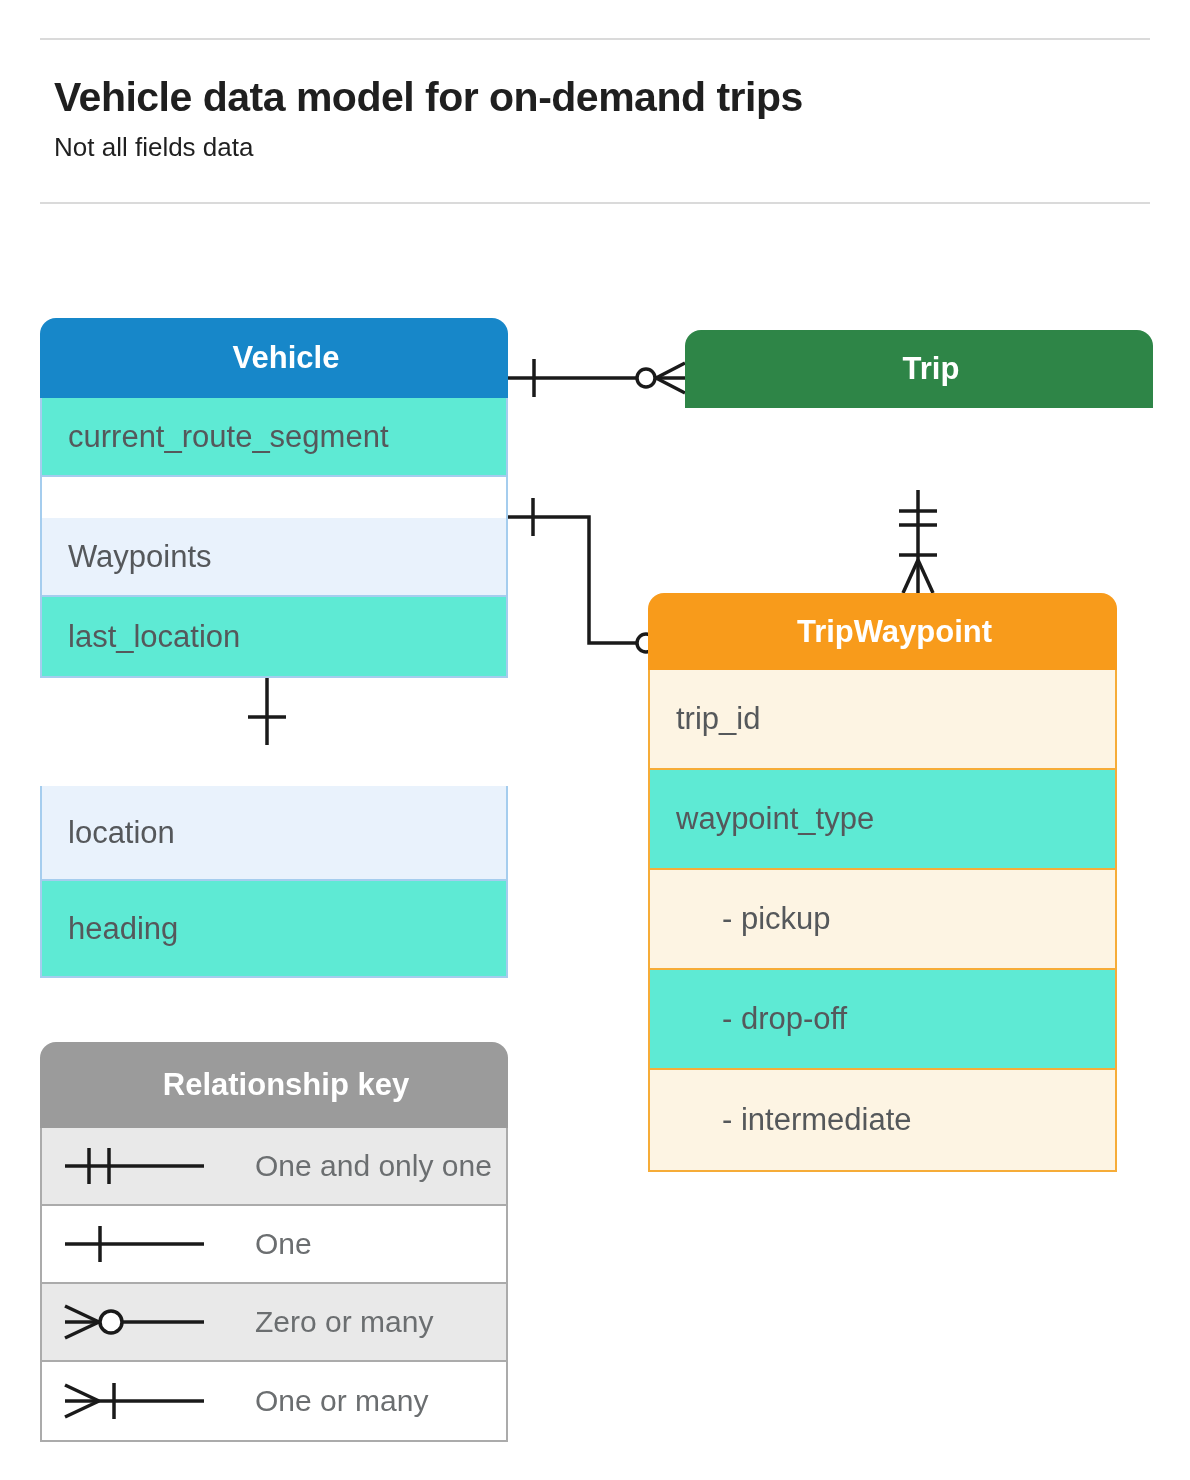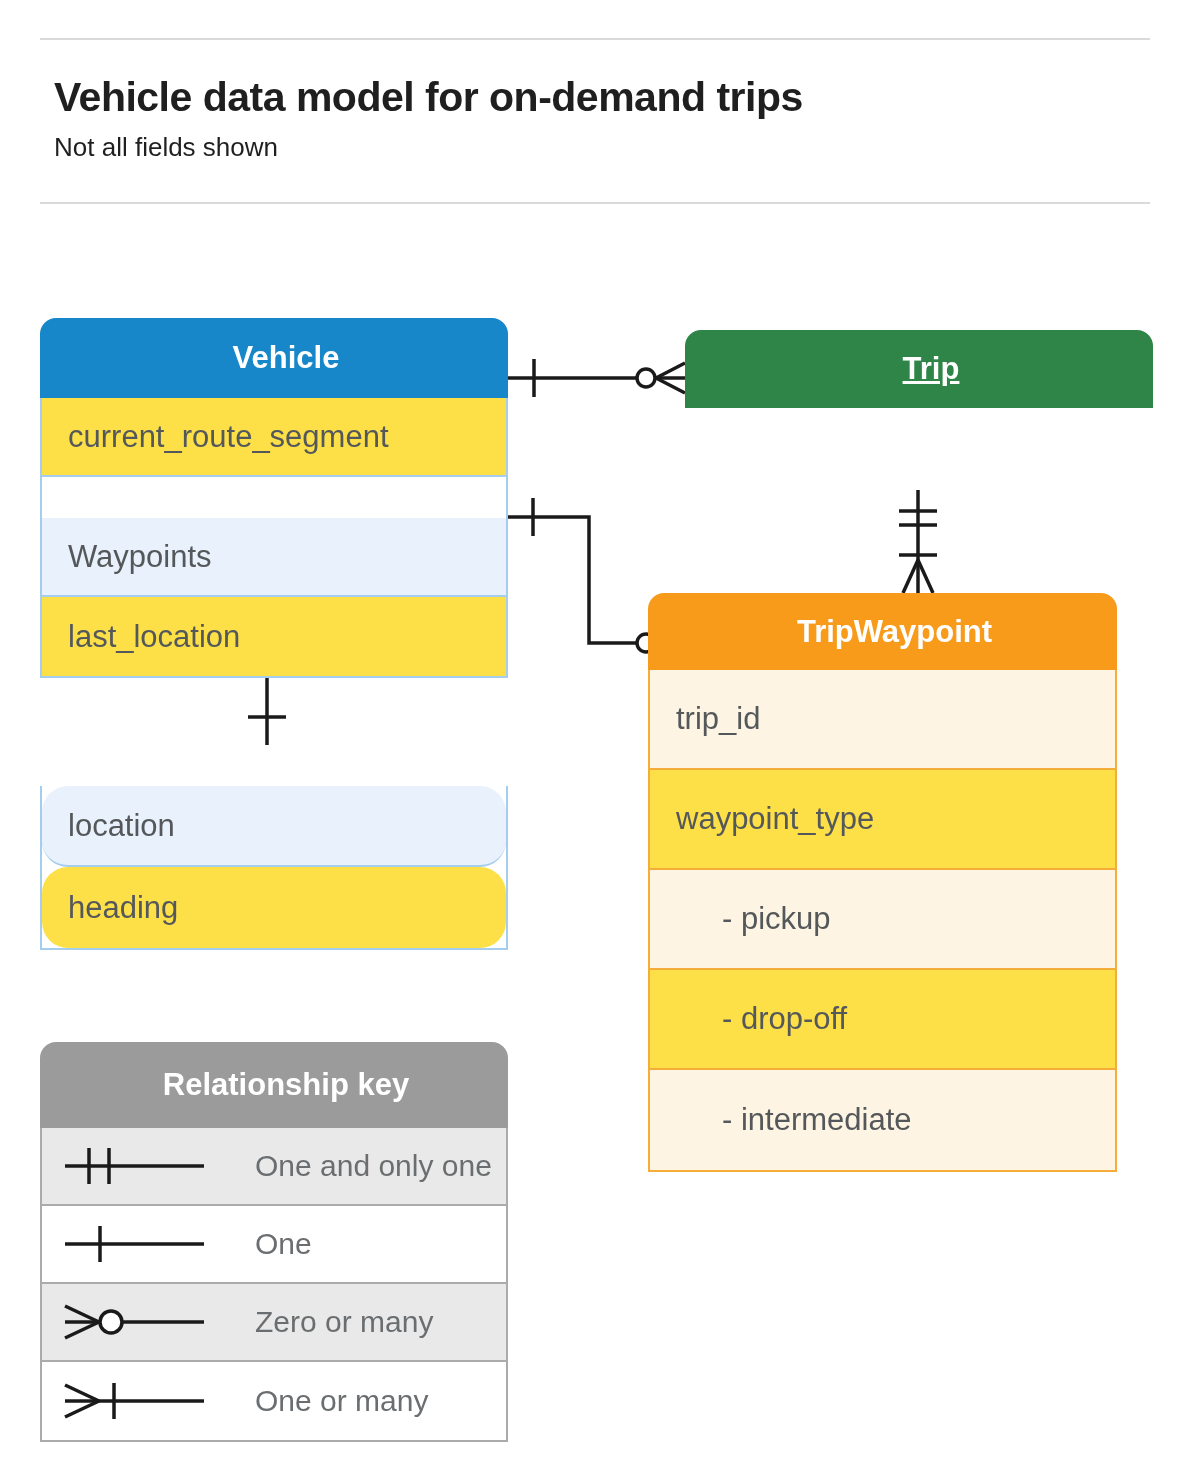--- a/index.html
+++ b/index.html
@@ -12,31 +12,31 @@
 
   .title { position:absolute; left:54px; top:74px; font-size:41px; font-weight:bold;
            color:var(--title-text,#1f1f1f); letter-spacing:-0.5px; }
   .subtitle { position:absolute; left:54px; top:132px; font-size:26px; color:var(--title-text,#1f1f1f); }
 
   .etable { position:absolute; width:468px; }
   .ehead { display:flex; align-items:center; justify-content:center;
            border-radius:16px 16px 0 0; color:#fff; font-size:31px; font-weight:bold;padding-left:24px; }
   .ebody { border-style:solid; border-width:0 2px 2px 2px; background:#fff; }
   .erow { display:flex; align-items:center; padding-left:26px; font-size:31px;
-          color:var(--field-text,#55585b); background:#fde047; box-sizing:border-box; }
+          color:var(--field-text,#55585b); background:#5eead4; box-sizing:border-box; }
   .erow:not(:last-child){ border-bottom:2px solid; border-color:inherit; }
   .erow.indent { padding-left:72px; }
 
   
   .t-blue  .ehead { background:var(--blue,#1787c9); }
   .t-blue  .ebody { border-color:var(--blue-border,#a5cdee); }
   .t-blue  .erow  { border-color:var(--blue-border,#a5cdee); }
   .t-blue  .erow.hl { background:var(--blue-light,#e9f2fc);margin-top:41px; }
 
-  .t-green .ehead { background:var(--green,#2e8547);text-decoration:underline; }
+  .t-green .ehead { background:var(--green,#2e8547); }
   .t-green .ebody { border-color:var(--green-border,#93c9a2); }
   .t-green .erow  { border-color:var(--green-border,#93c9a2); }
   .t-green .erow.hl { background:var(--green-light,#e8f3eb); }
 
   .t-orange .ehead { background:var(--orange,#f89b1b); }
   .t-orange .ebody { border-color:var(--orange-border,#f6ac38); }
   .t-orange .erow  { border-color:var(--orange-border,#f6ac38); }
   .t-orange .erow.hl { background:var(--orange-light,#fdf4e3); }
 
   .t-gray .ehead { background:var(--gray,#9b9b9b); }
@@ -50,21 +50,21 @@
   #tbl-trip { left:685px; top:330px; }
   #tbl-trip .ehead { height:78px; }
   #tbl-trip .erow { height:82px; }
 
   #tbl-tripwaypoint { left:648px; top:593px; width:469px; }
   #tbl-tripwaypoint .ehead { height:77px; }
   #tbl-tripwaypoint .erow { height:100px; }
 
   #tbl-vehiclelocation { left:40px; top:745px; }
   #tbl-vehiclelocation .ehead { height:78px; }
-  #tbl-vehiclelocation .erow { height:81px;border-radius:26px; }
+  #tbl-vehiclelocation .erow { height:95px; }
 
   
   #legend { left:40px; top:1042px; }
   #legend .ehead { height:86px; }
   #legend .lrow { display:flex; align-items:center; height:78px; box-sizing:border-box;
                   background:#fff; }
   #legend .lrow:not(:last-child){ border-bottom:2px solid var(--gray-border,#ababab); }
   #legend .lrow.hl { background:var(--gray-light,#e9e9e9); }
   .lsym { flex:0 0 auto; margin-left:20px; width:155px; }
   .lsym svg { display:block; }
@@ -77,21 +77,21 @@
   .lsym line, .lsym path { stroke:var(--line,#1a1a1a); stroke-width:3.5; fill:none; }
   .lsym circle { stroke:var(--line,#1a1a1a); stroke-width:3.5; fill:#fff; }
 </style>
 </head>
 <body>
 
 <div class="canvas">
 
   <div class="rule top"></div>
   <div class="title">Vehicle data model for on-demand trips</div>
-  <div class="subtitle">Not all fields shown</div>
+  <div class="subtitle">Not all fields data</div>
   <div class="rule second"></div>
 
   <svg id="connectors" width="1190" height="1480" viewBox="0 0 1190 1480">
     <g>
       <line x1="508" y1="378" x2="685" y2="378"></line>
       <line x1="534" y1="359" x2="534" y2="397"></line>
       <circle cx="646" cy="378" r="9"></circle>
       <line x1="656" y1="378" x2="685" y2="363"></line>
       <line x1="656" y1="378" x2="685" y2="393"></line>
     </g>

